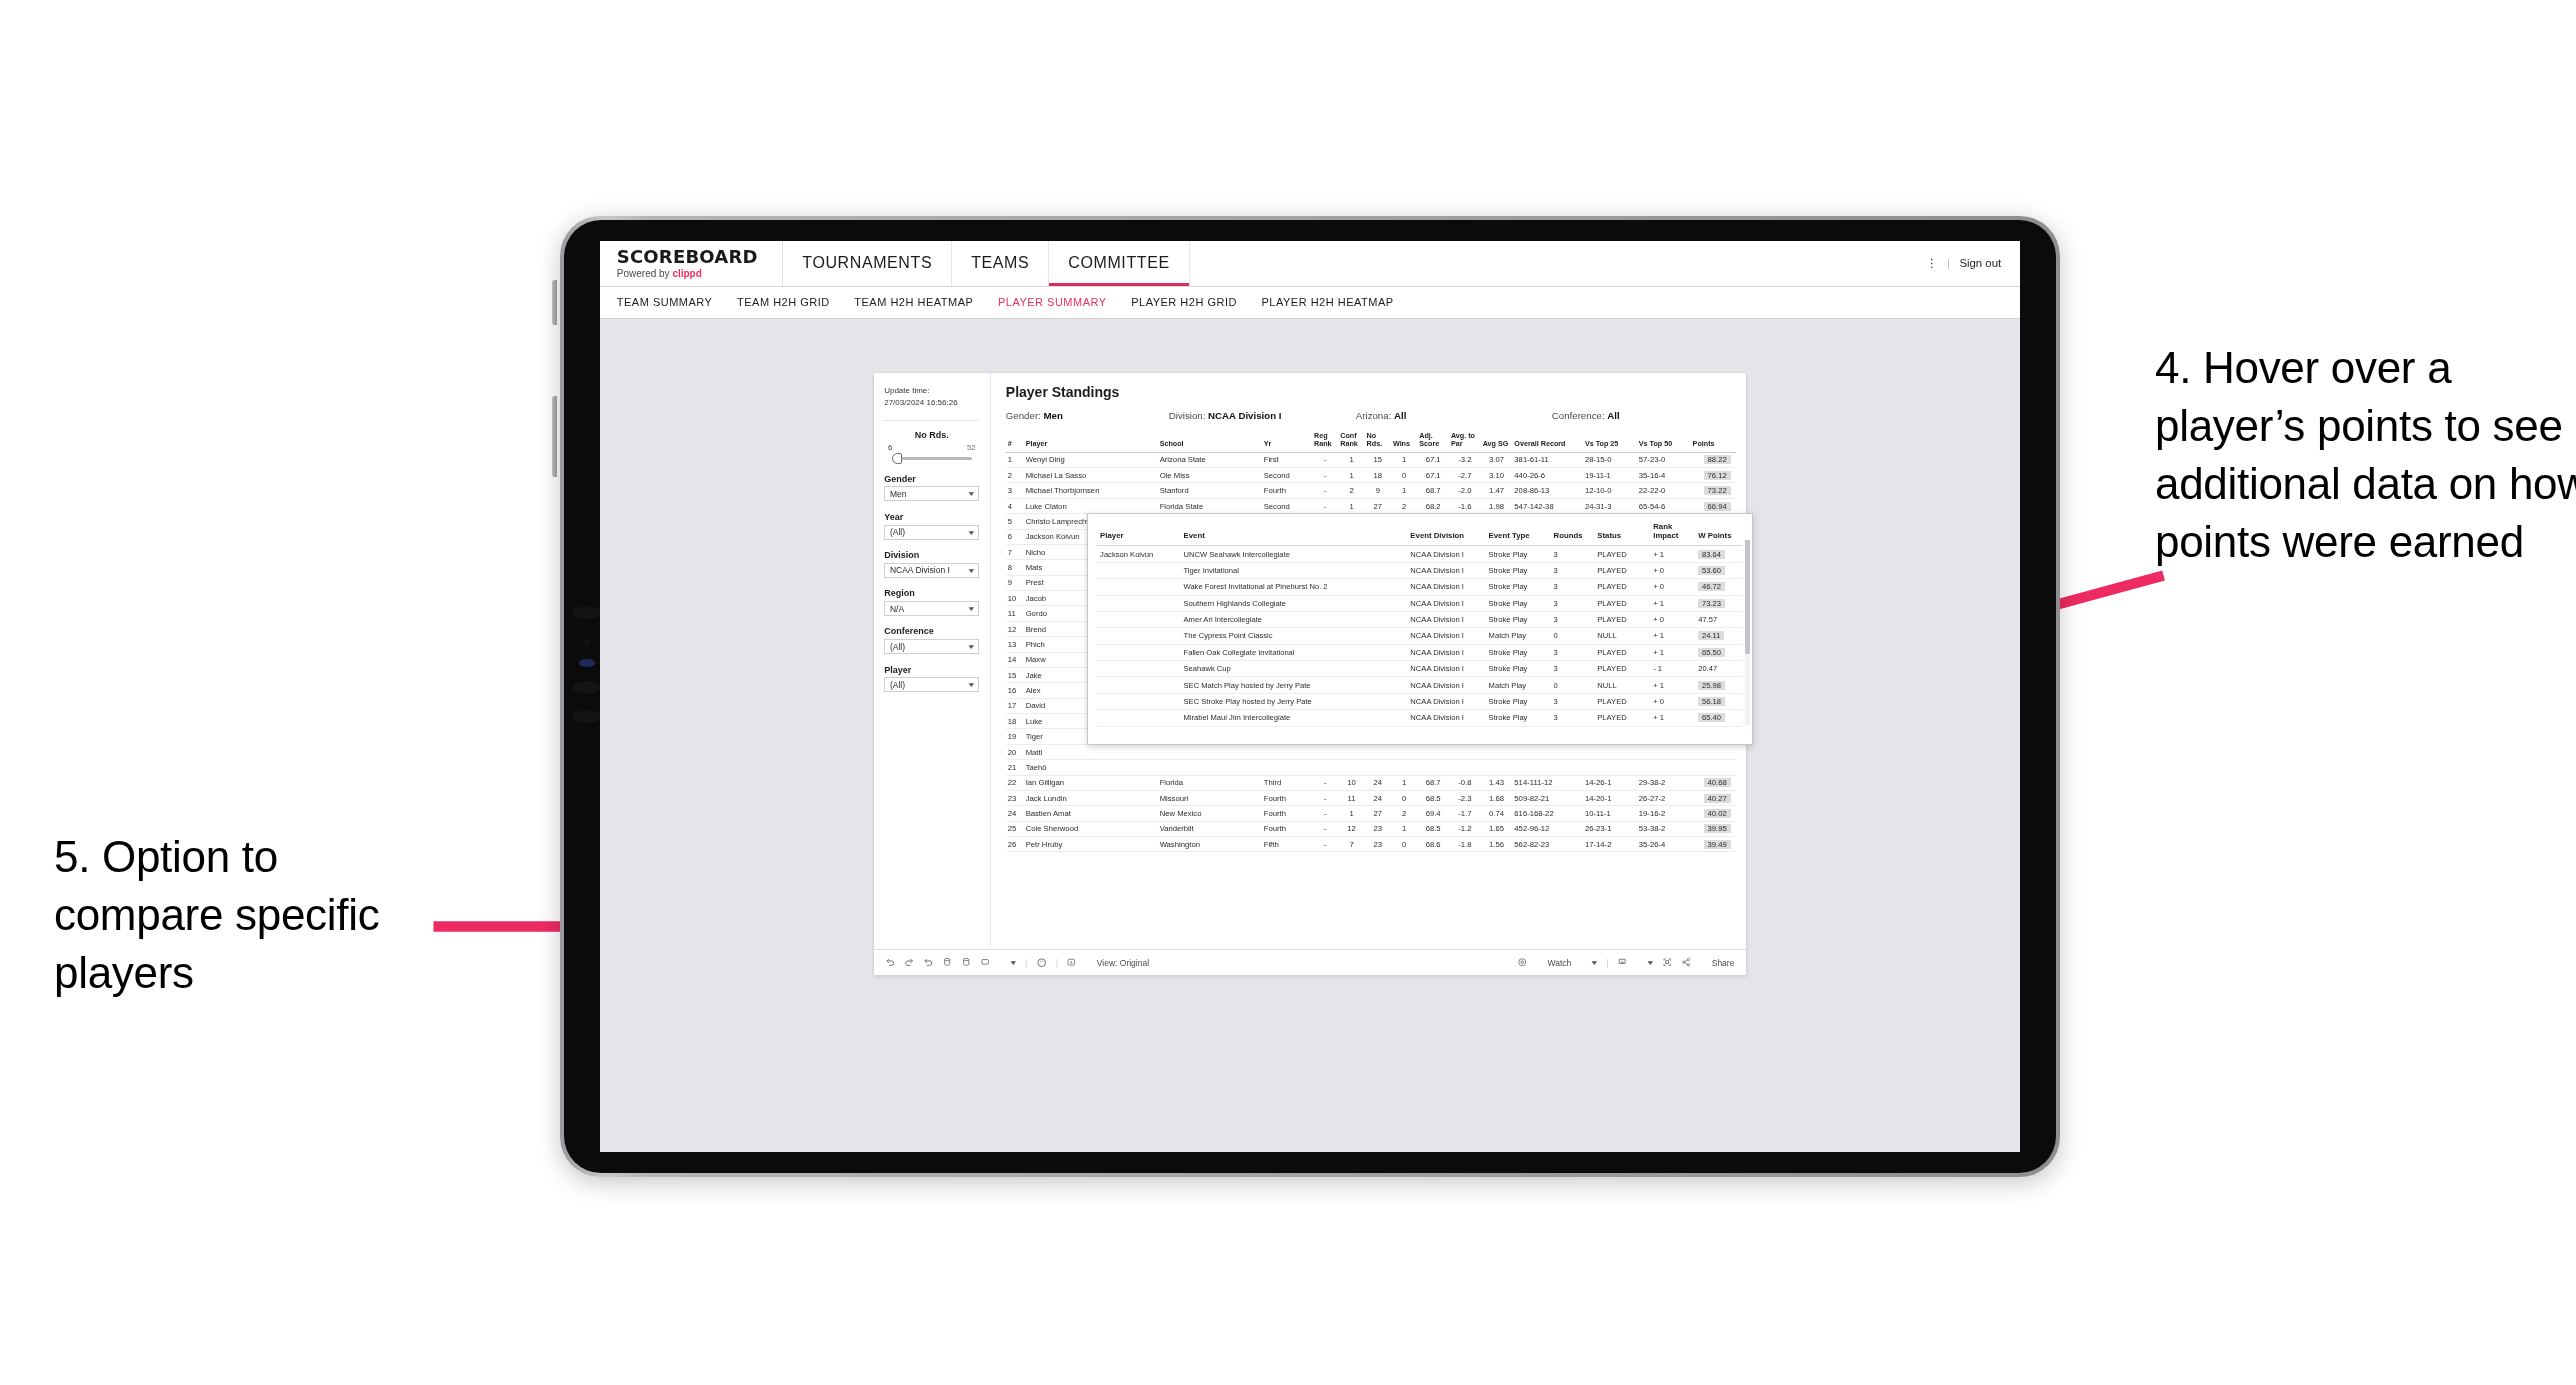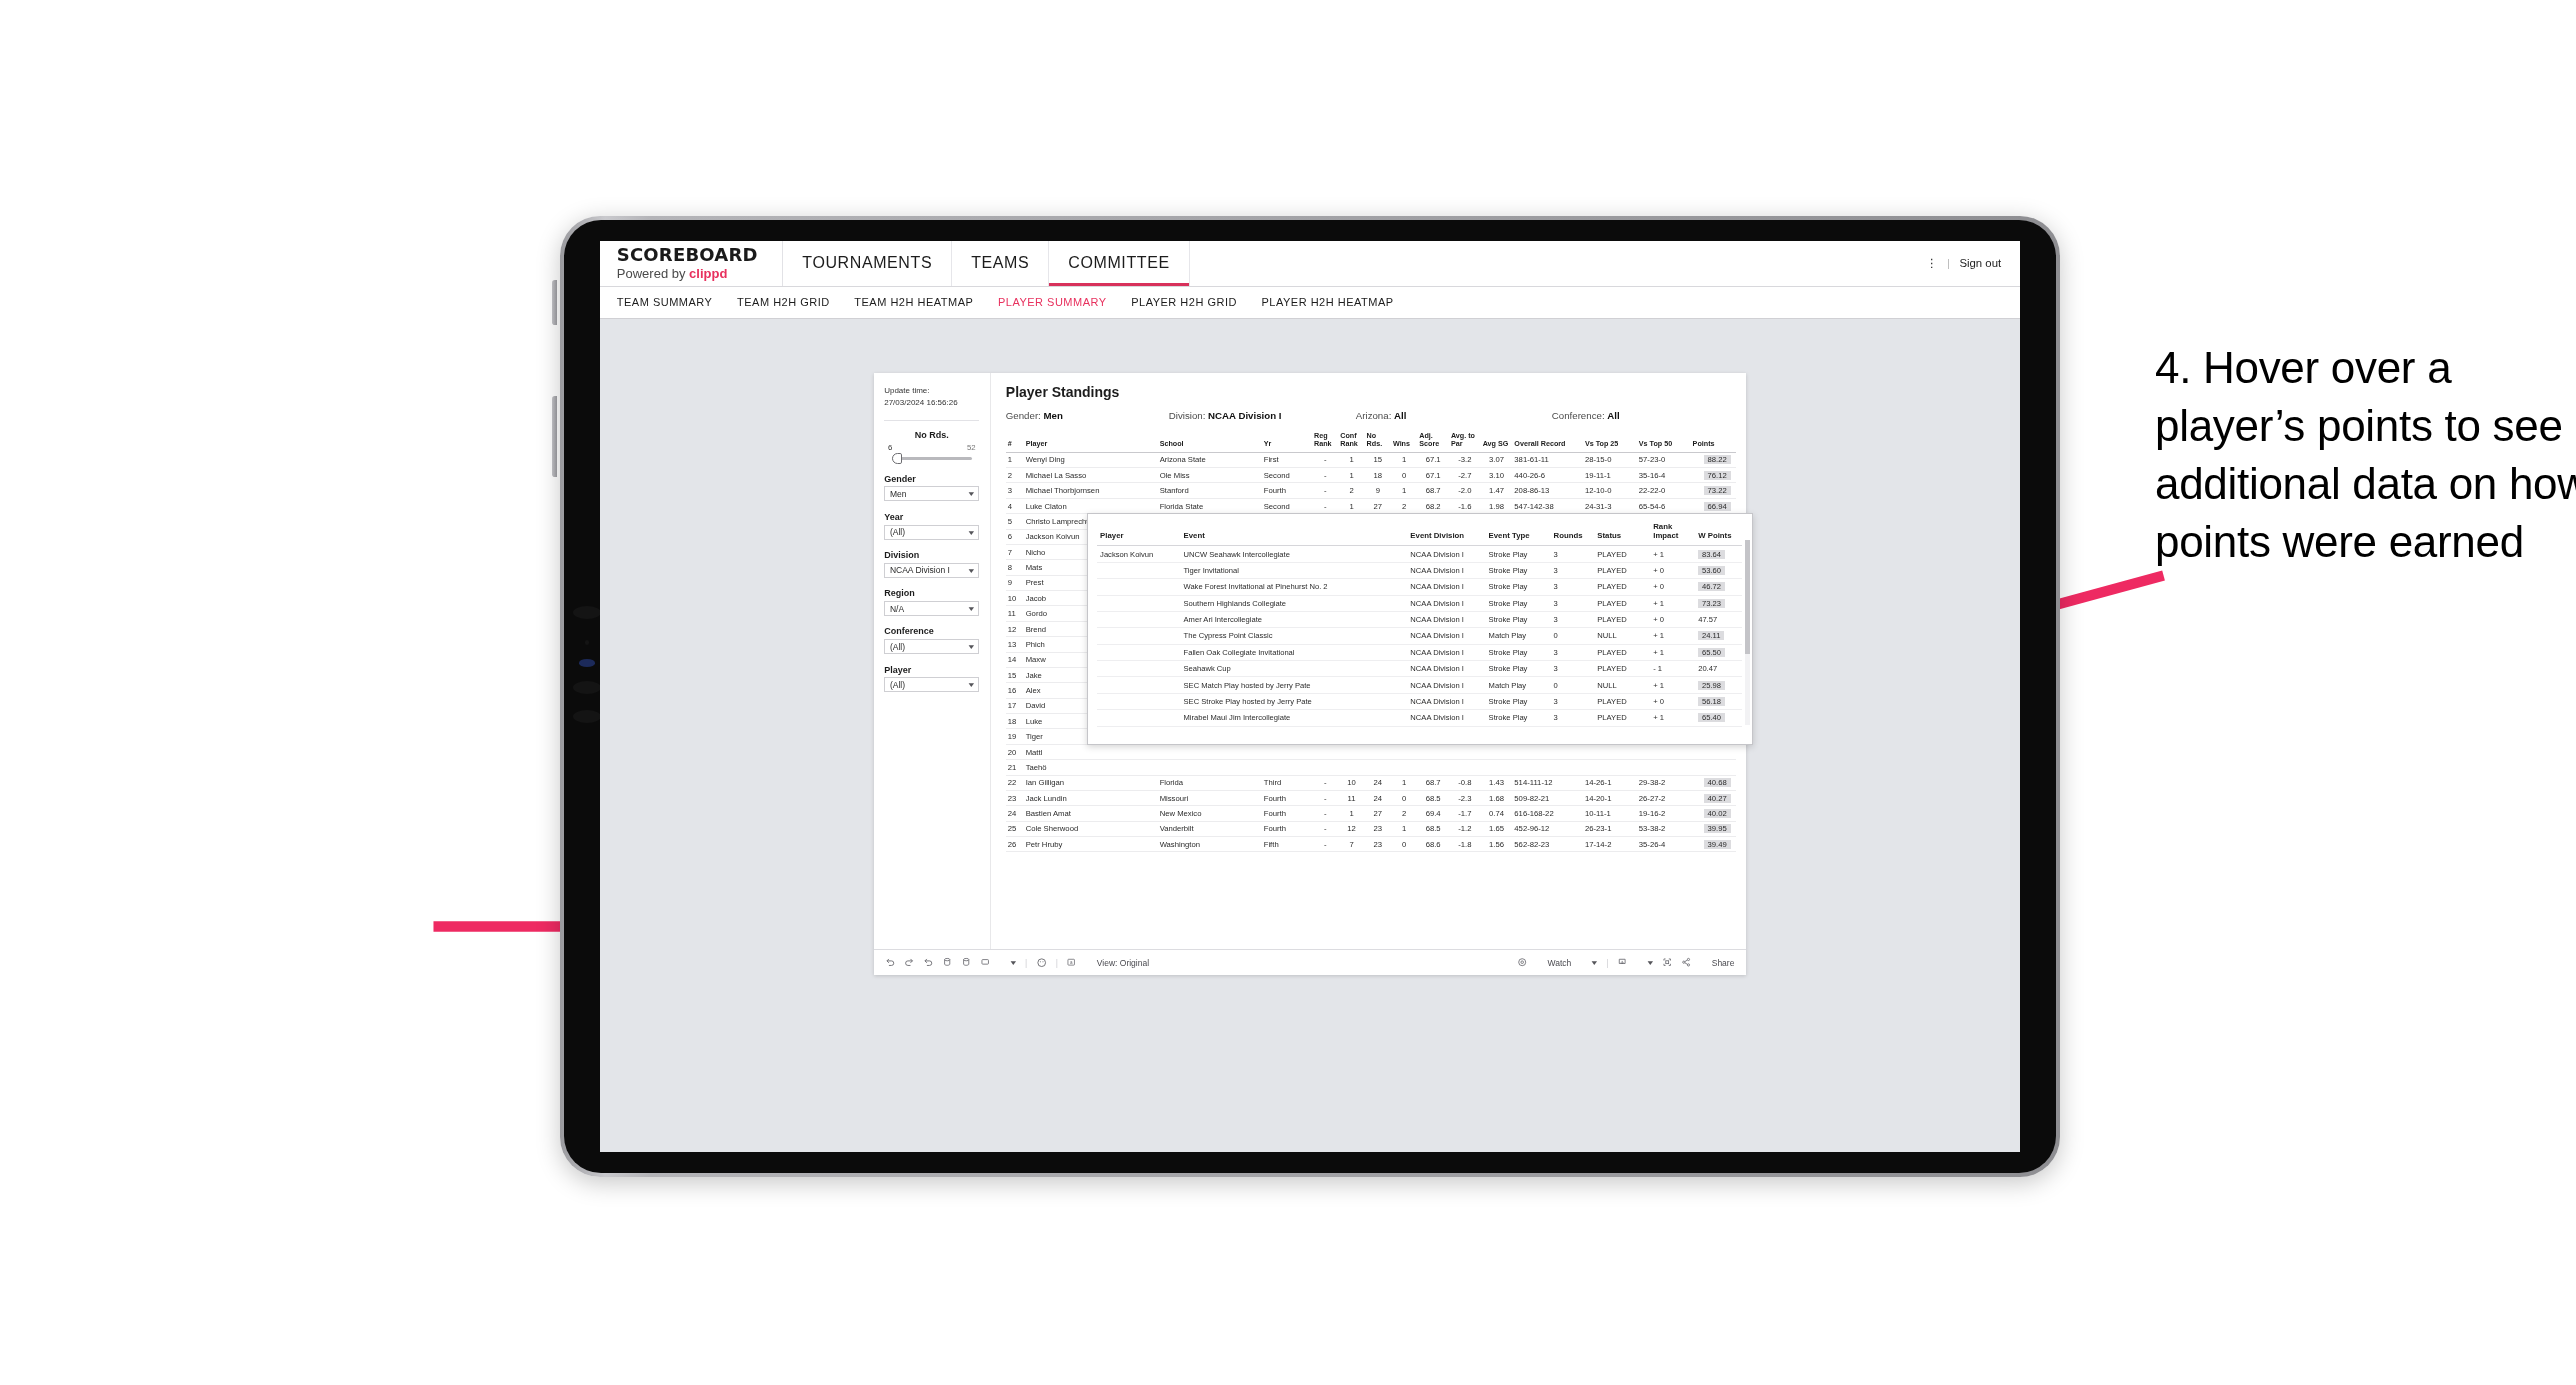--- a/index.html
+++ b/index.html
@@ -68,21 +68,21 @@
   #brand {
     display: flex; flex-direction: column; justify-content: center;
     padding: 0 24.6px 0 17px; border-right: 0.9px solid #e2e2e6;
   }
   #brand-title {
     font-family: "DejaVu Sans", sans-serif;
     font-weight: 700; font-size: 18px; letter-spacing: 0.2px;
     color: #1a1a1a; line-height: 1;
   }
   #brand-sub {
-    font-size: 13px; color: #4a4a4a; margin-top: 2.8px; line-height: 1;
+    font-size: 10px; color: #4a4a4a; margin-top: 2.8px; line-height: 1;
   }
   #brand-sub .clippd { color: #e8315e; font-weight: 700; }
   .topnav { display: flex; align-items: stretch; }
   .topnav-item {
     display: flex; align-items: center; padding: 0 19px;
     font-size: 16px; letter-spacing: 0.6px; color: #1c1c1c;
     border-right: 0.9px solid #e6e6ea; position: relative; cursor: pointer;
   }
   .topnav-item.active::after {
     content:""; position: absolute; left: 0; right: 0; bottom: 0;
@@ -232,20 +232,21 @@
   #toolbar .spacer { margin-left: auto; }
   #toolbar svg { display: block; }
 </style>
 </head>
 <body>
 
 <div id="root">
 
   <div class="annot" id="annot-right">4. Hover over a player’s points to see additional data on how points were earned</div>
 
+  <div class="annot" id="annot-left">5. Option to compare specific players</div>
 
   <svg class="arrow-svg" style="left:1693px; top:568px; width:473px; height:151px;" viewBox="0 0 500 160">
     <line x1="498" y1="8" x2="78" y2="122" stroke="#ee2a62" stroke-width="11"></line>
     <polygon points="22,139 96,92 104,133" fill="#ee2a62"></polygon>
   </svg>
 
   <svg class="arrow-svg" style="left:430px; top:903px; width:445px; height:47px;" viewBox="0 0 470 50">
     <line x1="2" y1="25" x2="430" y2="25" stroke="#ee2a62" stroke-width="11"></line>
     <polygon points="420,3 470,25 420,47" fill="#ee2a62"></polygon>
   </svg>

